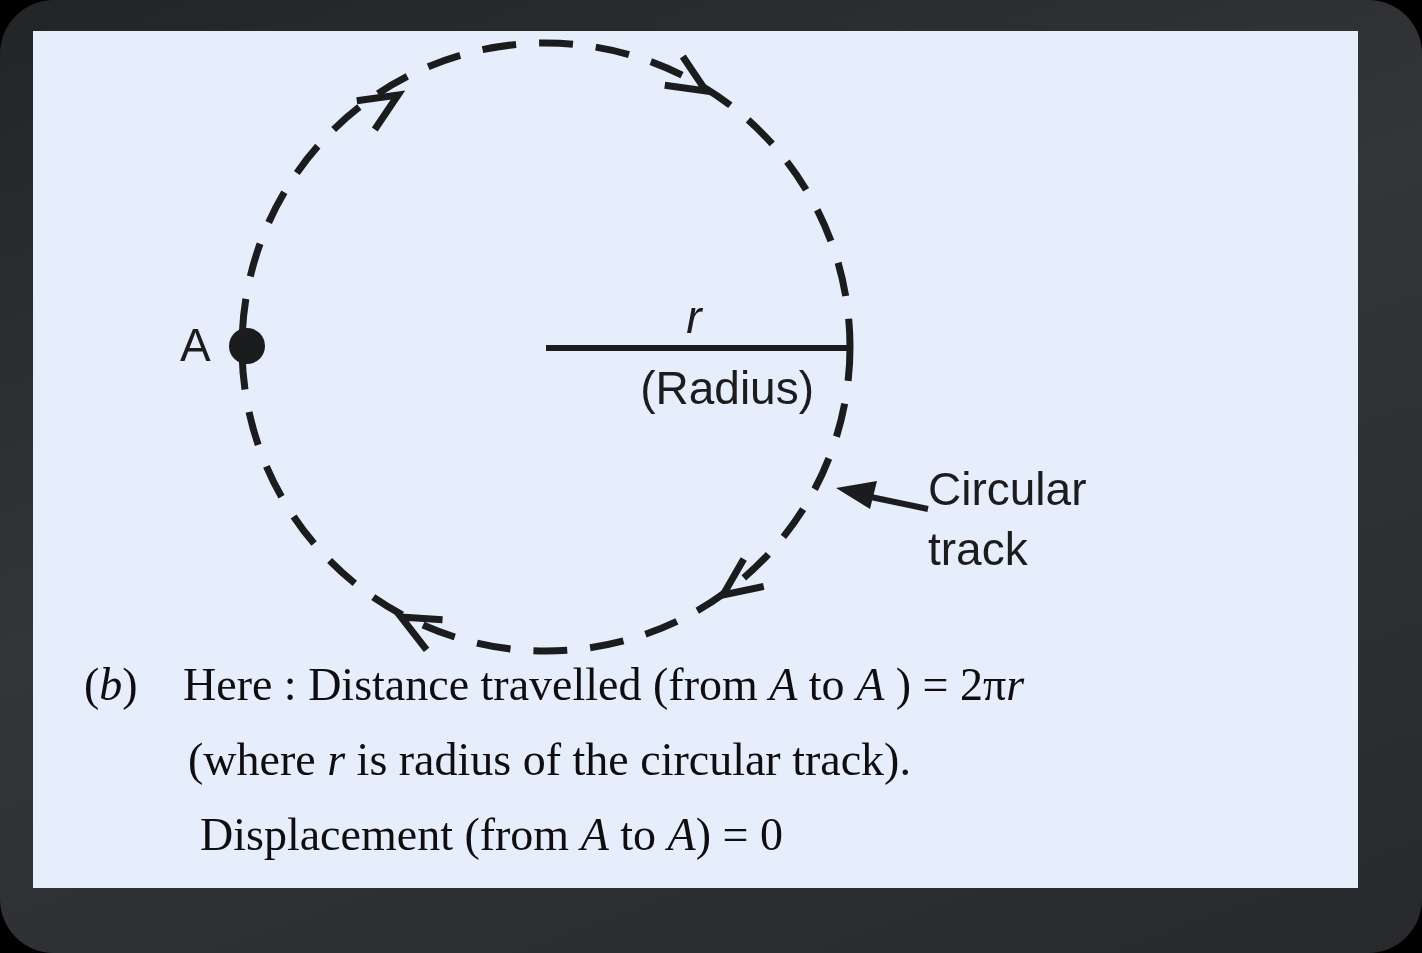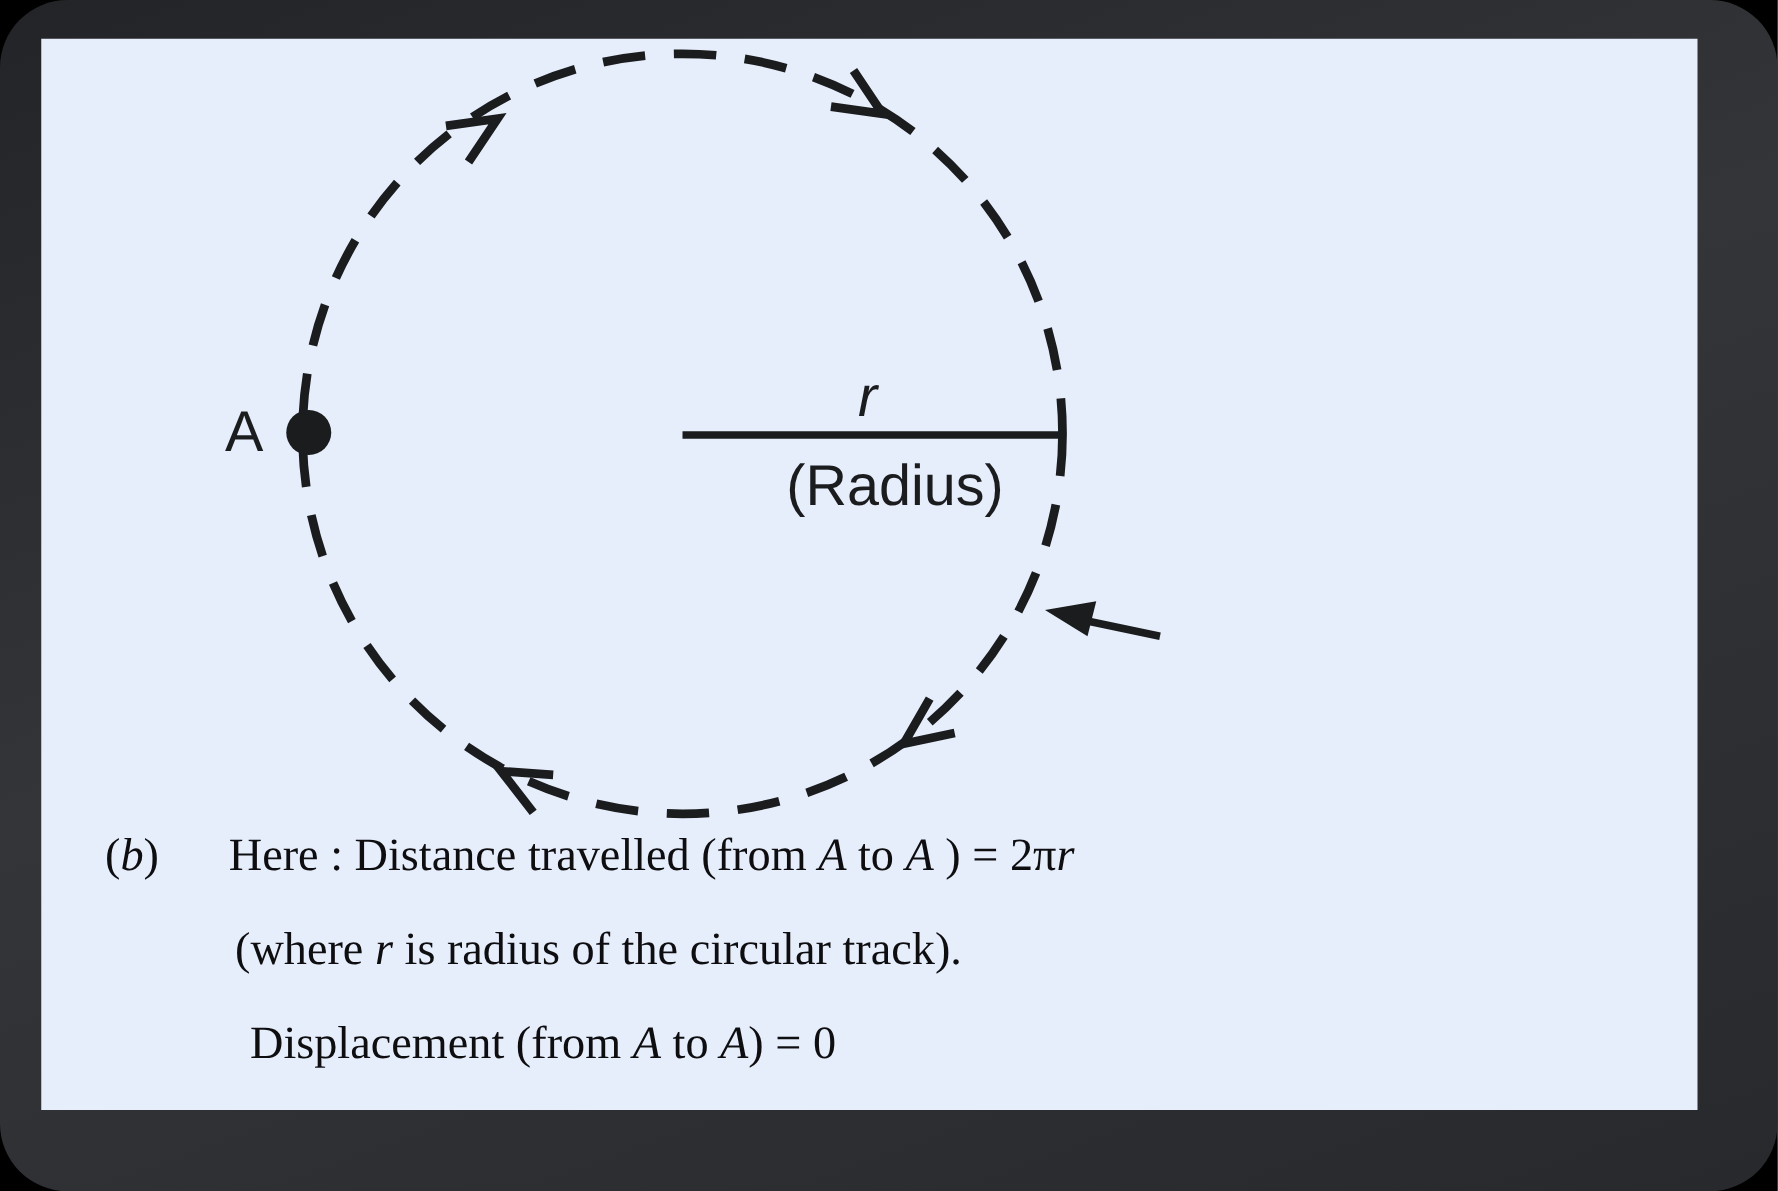--- a/index.html
+++ b/index.html
@@ -22,26 +22,26 @@
   .fig-svg .dash{stroke:var(--ink);stroke-width:7;fill:none;}
   .fig-svg .solid{stroke:var(--ink);stroke-width:6;fill:none;}
   .fig-svg .fillink{fill:var(--ink);stroke:none;}
   .lbl{
     position:absolute;color:var(--ink);
     font-family:"Liberation Sans",sans-serif;
     font-size:46px;line-height:1;white-space:nowrap;
   }
   .lbl-a{left:180px;top:322px;}
   .lbl-r{left:624px;top:294px;width:140px;text-align:center;font-style:italic;}
-  .lbl-radius{left:594px;top:365px;width:244px;text-align:center;}
+  .lbl-radius{left:570px;top:365px;width:244px;text-align:right;}
   .lbl-track{left:928px;top:459px;line-height:60px;}
   .caption-line{
     position:absolute;color:#0e0e10;
     font-family:"Liberation Serif",serif;
-    font-size:37px;line-height:58px;white-space:nowrap;
+    font-size:46px;line-height:58px;white-space:nowrap;
   }
   .cap1{left:84px;top:656px;}
   .cap2{left:188px;top:731px;}
   .cap3{left:172px;top:806px;margin-left:28px;}
   .marker{display:inline-block;width:99px;}
   .it{font-style:italic;}
 </style>
 </head>
 <body>
 
@@ -62,19 +62,23 @@
 
     <circle class="fillink" cx="247" cy="346" r="18"></circle>
 
     <line class="solid" x1="928" y1="509" x2="866" y2="496"></line>
     <polygon class="fillink" points="836,488 877,481 870,509"></polygon>
   </svg>
 
   <div class="lbl lbl-a">A</div>
   <div class="lbl lbl-r">r</div>
   <div class="lbl lbl-radius">(Radius)</div>
+  <div class="lbl lbl-track">
+    <div>Circular</div>
+    <div>track</div>
+  </div>
 
   <div class="caption-line cap1">
     <span class="marker"><span>(</span><span class="it">b</span><span>)</span></span><span><span>Here : Distance travelled (from </span><span class="it">A</span><span> to </span><span class="it">A</span><span> ) = 2π</span><span class="it">r</span></span>
   </div>
   <div class="caption-line cap2"><span>(where </span><span class="it">r</span><span> is radius of the circular track).</span></div>
   <div class="caption-line cap3"><span>Displacement (from </span><span class="it">A</span><span> to </span><span class="it">A</span><span>) = 0</span></div>
 </div>
 
 </body></html>

